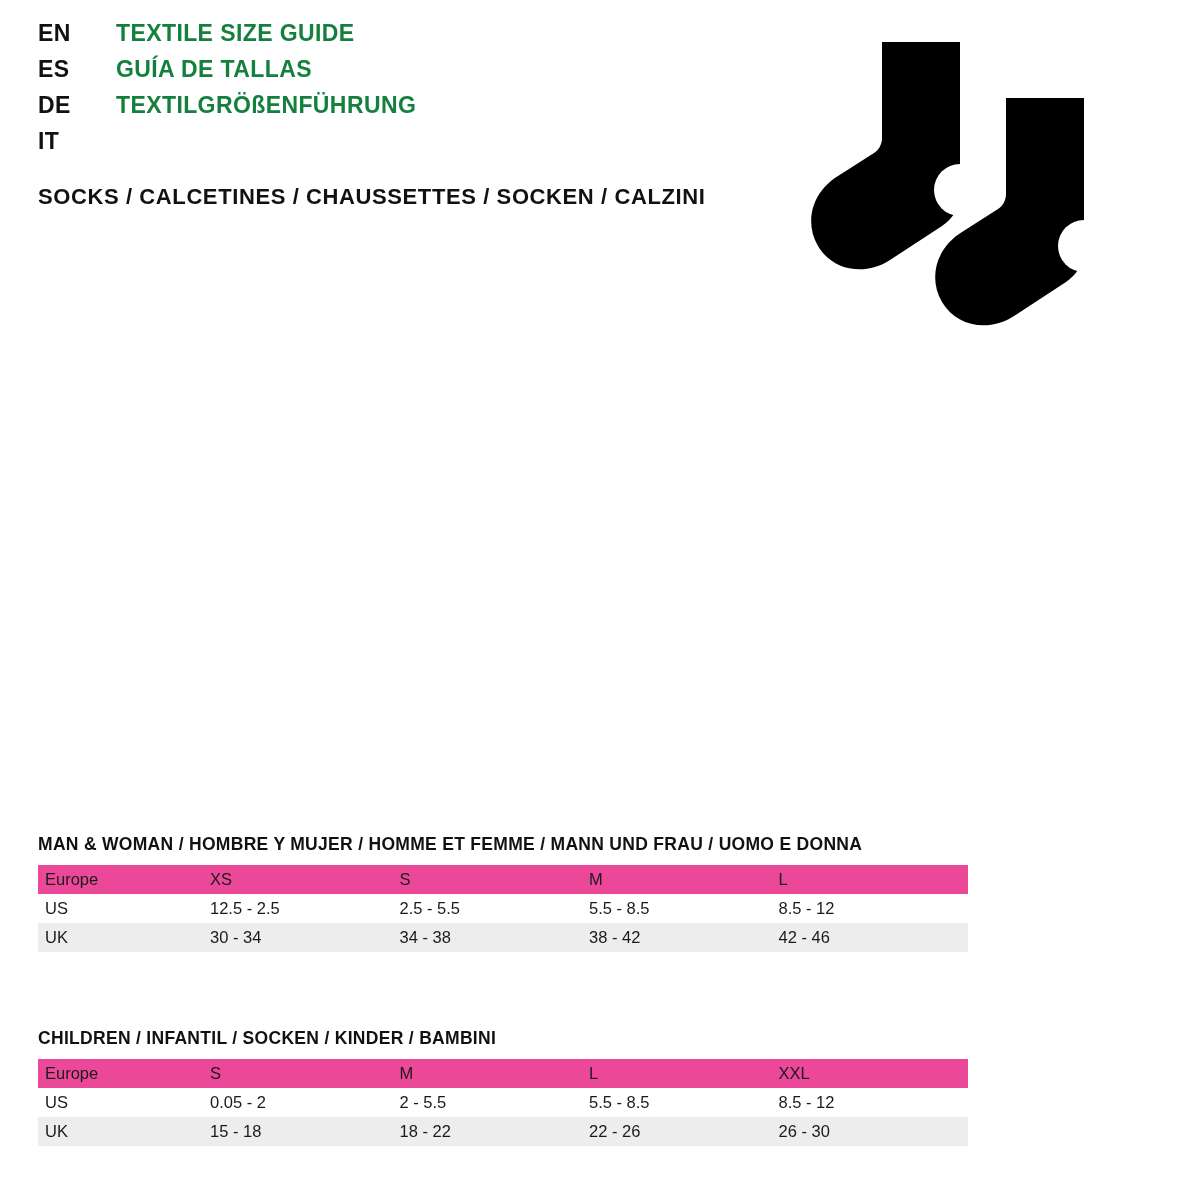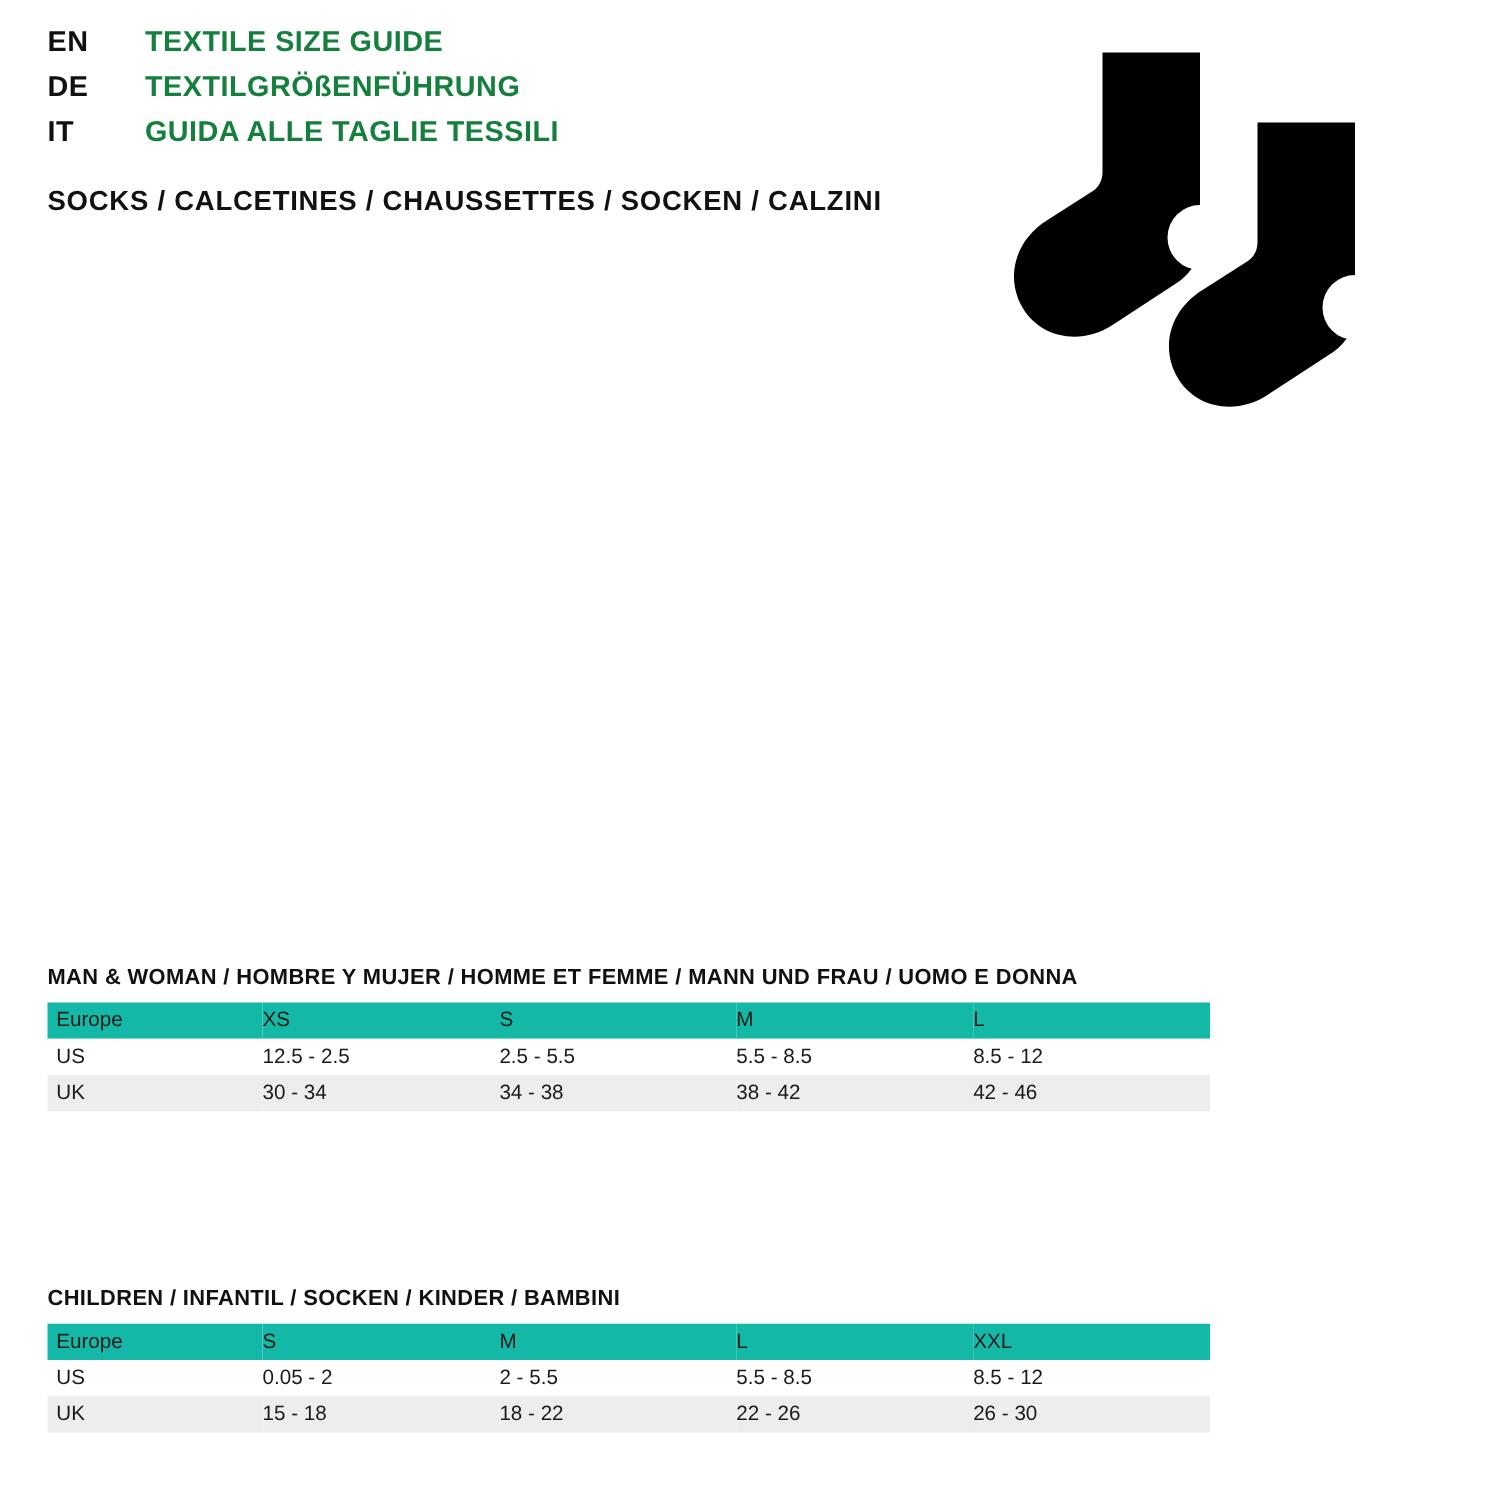--- a/index.html
+++ b/index.html
@@ -61,21 +61,21 @@
     height: 330px;
   }
   .socks svg { display: block; }
 
   
   .table-block {
     position: absolute;
     left: 38px;
     width: 930px;
   }
-  .table-block.man { top: 771px; }
+  .table-block.man { top: 834px; }
   .table-block.children { top: 1028px; }
 
   .block-title {
     font-size: 17.5px;
     font-weight: 700;
     letter-spacing: 0.3px;
     color: #111111;
     margin-bottom: 10px;
     white-space: nowrap;
   }
@@ -91,44 +91,47 @@
     color: #1a1a1a;
     text-align: left;
     vertical-align: middle;
     padding: 0;
   }
   table.size-table td.rowlabel {
     text-align: left;
     padding-left: 7px;
     width: 165px;
   }
-  tr.r-head td { background: #14b8a6; margin-top: 32px; }
+  tr.r-head td { background: #ec4899; margin-top: 32px; }
   tr.r-odd  td { background: #ffffff; }
   tr.r-even td { background: #ededed; }
 </style>
 </head>
 <body>
 
 <div class="header">
 
   <div class="lang-row">
     <div class="lang-code">EN</div>
     <div class="lang-title">TEXTILE SIZE GUIDE</div>
   </div>
 
+  <div class="lang-row">
+    <div class="lang-code">ES</div>
+    <div class="lang-title">GUÍA DE TALLAS</div>
+  </div>
 
 
   <div class="lang-row">
     <div class="lang-code">DE</div>
     <div class="lang-title">TEXTILGRÖßENFÜHRUNG</div>
   </div>
 
   <div class="lang-row">
     <div class="lang-code">IT</div>
-    <div class="lang-title">GUIDA ALLE TAGLIE TESSILI</div>
   </div>
 
   <div class="product-line">SOCKS / CALCETINES / CHAUSSETTES / SOCKEN / CALZINI</div>
 </div>
 
 <div class="socks">
   <svg width="320" height="330" viewBox="0 0 320 330" xmlns="http://www.w3.org/2000/svg" aria-hidden="true">
 
     <path d="M72 12 h78 v150 c0 14 -6 26 -18 34 l-52 34 c-26 17 -58 10 -72 -14 c-14 -24 -6 -54 20 -70 l36 -23 c5 -3 8 -9 8 -15 Z" fill="#000000"></path>
 

